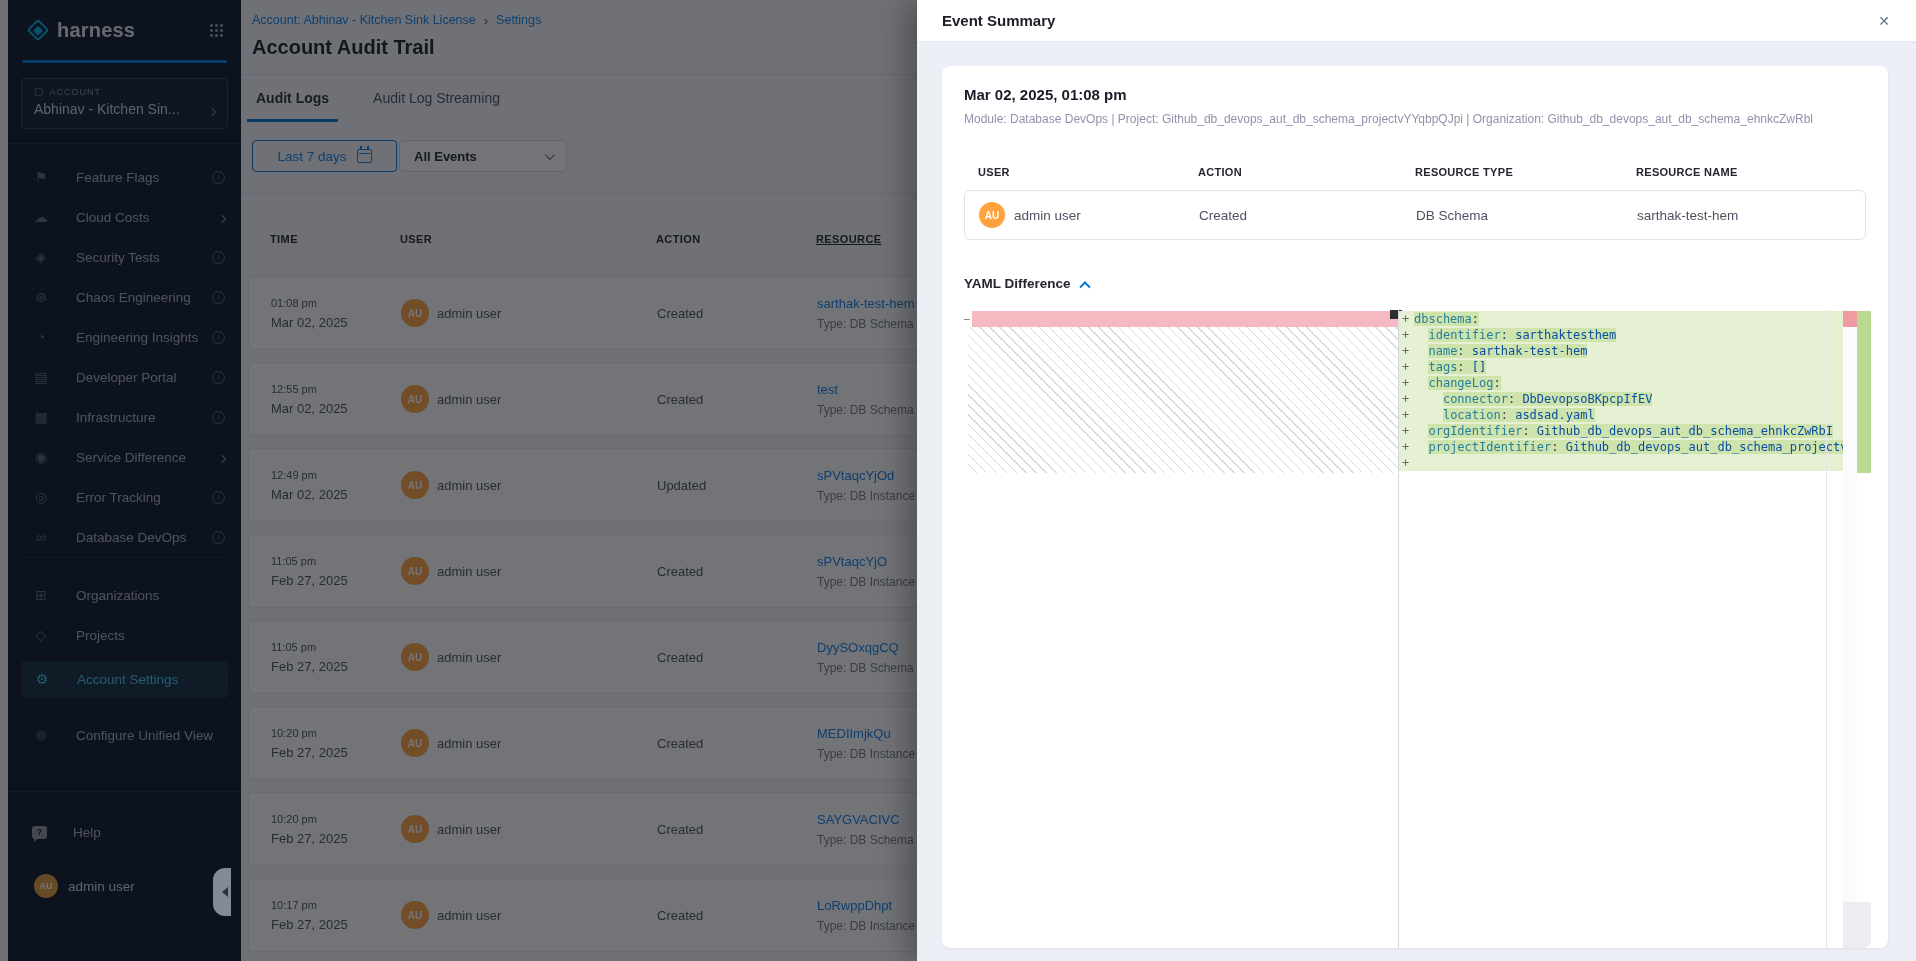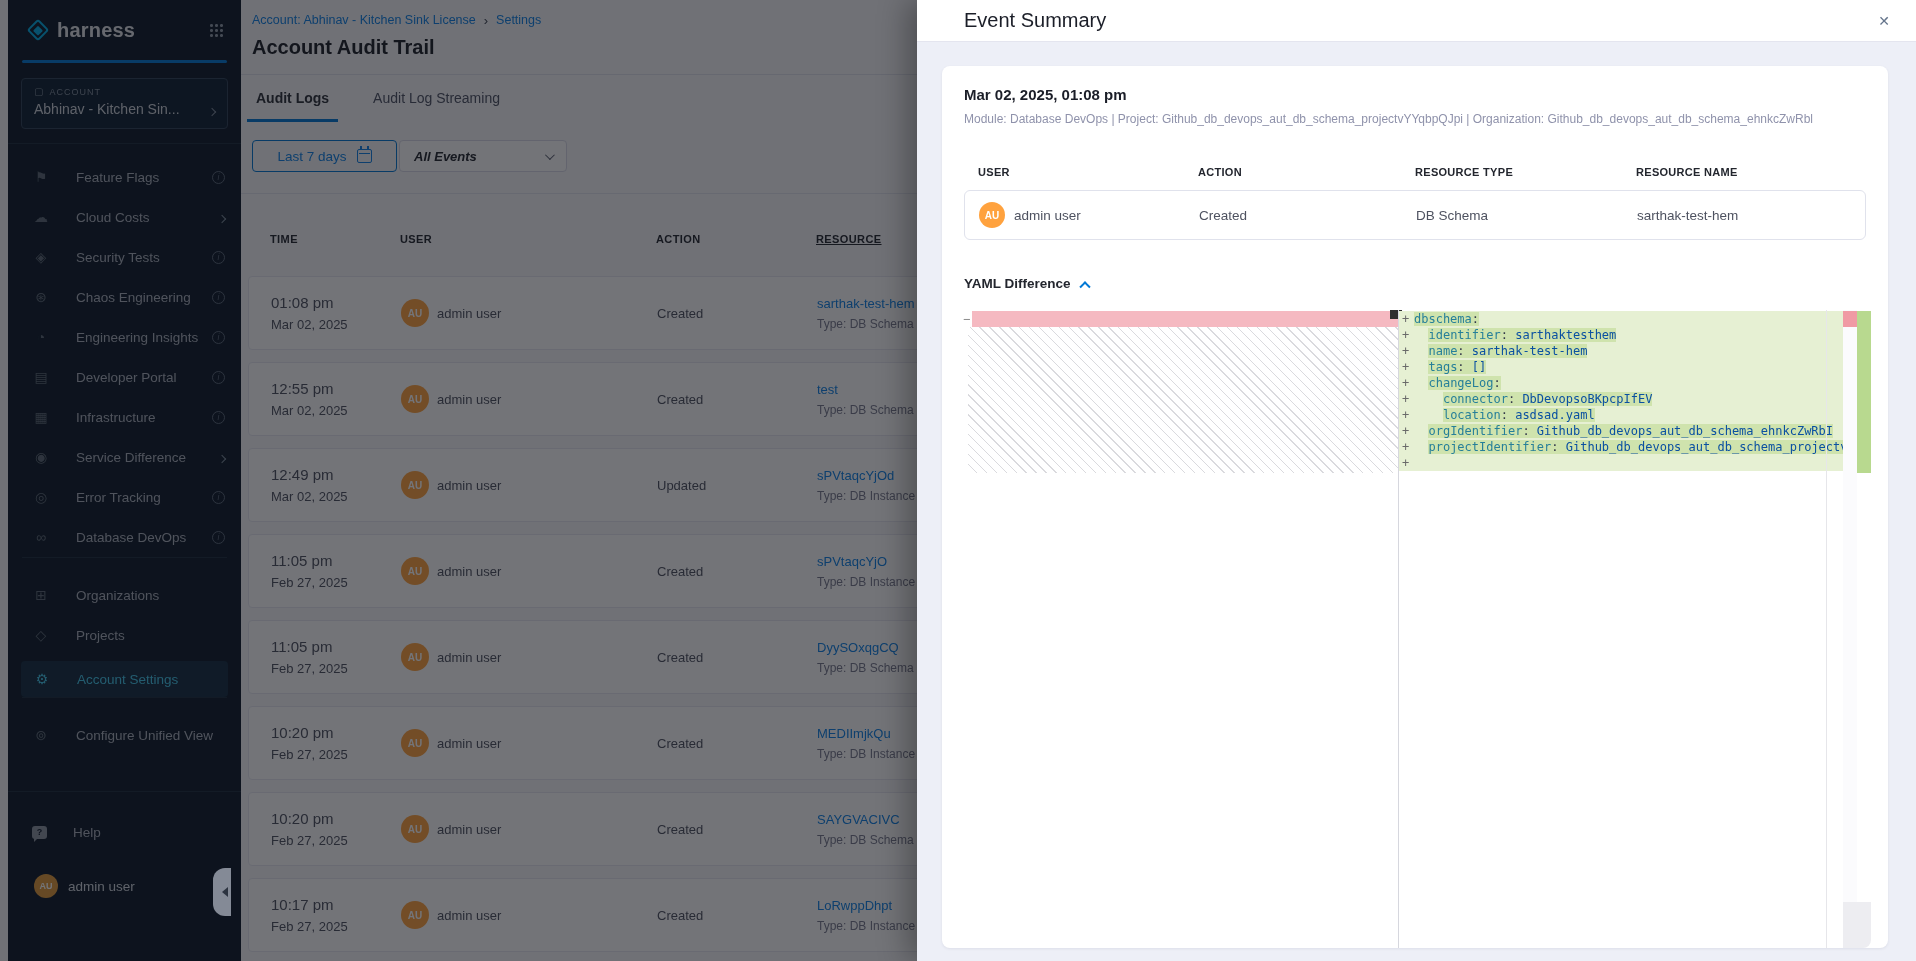--- a/index.html
+++ b/index.html
@@ -50,41 +50,41 @@
   .page-title { position:absolute; left:26px; top:36px; font-size:20px; font-weight:700; color:#1c1f27; }
   .hr1 { position:absolute; top:74px; left:0; right:0; height:1px; background:#e1e3ec; }
   .tabs { position:absolute; top:84px; left:21px; display:flex; gap:26px; }
   .tab { padding:6px 9px 13px; font-size:14px; color:#4d5263; cursor:pointer; }
   .tab.active { color:#2c3038; font-weight:600; border-bottom:3px solid #0278d5; }
   .filter-row { position:absolute; top:140px; left:26px; display:flex; gap:2px; }
   .date-btn { width:145px; height:32px; border:1px solid #0278d5; border-radius:4px; color:#0f82e6; font-size:13.5px; font-weight:500; display:flex; align-items:center; justify-content:center; background:transparent; cursor:pointer; }
   .cal { width:15px; height:14px; border:1.6px solid #0f82e6; border-radius:2px; margin-left:10px; position:relative; display:inline-block; }
   .cal::before { content:""; position:absolute; left:1px; right:1px; top:2.5px; height:1.5px; background:#0f82e6; }
   .cal::after { content:""; position:absolute; top:-4px; left:2px; width:2px; height:3px; background:#0f82e6; box-shadow:7px 0 #0f82e6; }
-  .event-select { width:168px; height:32px; background:#fff; border:1px solid #d8dae6; border-radius:4px; display:flex; align-items:center; padding:0 14px; font-size:13px; font-weight:600; color:#23262e; cursor:pointer;font-style:italic; }
+  .event-select { width:168px; height:32px; background:#fff; border:1px solid #d8dae6; border-radius:4px; display:flex; align-items:center; padding:0 14px; font-size:13px; font-weight:600; color:#23262e; cursor:pointer; }
   .event-select .chev-down { margin-left:auto; width:7px; height:7px; border-right:1.5px solid #5b6070; border-bottom:1.5px solid #5b6070; transform:rotate(45deg) translateY(-2px); }
   .hr2 { position:absolute; top:193px; left:0; right:0; height:1px; background:#e3e5ee; }
   .col-head { position:absolute; top:233px; font-size:11px; font-weight:700; letter-spacing:.4px; color:#23262e; }
   .rows { position:absolute; top:276px; left:22px; width:1180px; }
   .audit-row { height:74px; background:#fff; border:1px solid #e7e8f0; border-radius:4px; margin-bottom:12px; display:grid; grid-template-columns:130px 256px 160px 1fr; align-items:center; padding-left:22px; cursor:pointer; }
-  .cell-time div:first-child { font-size:15px; color:#4e5260; }
+  .cell-time div:first-child { font-size:11px; color:#4e5260; }
   .cell-time div:last-child { font-size:13px; color:#4e5260; margin-top:6px; }
   .cell-user { display:flex; align-items:center; gap:8px; font-size:13px; color:#4e5260; }
   .avatar { width:28px; height:28px; border-radius:50%; background:#ffa23e; color:#fff; font-size:10px; font-weight:700; display:flex; align-items:center; justify-content:center; flex:none; }
   .cell-action { font-size:13px; color:#4e5260; }
   .cell-res .res-link { font-size:13px; color:#0f82e6; cursor:pointer; white-space:nowrap; }
   .cell-res .res-type { font-size:12px; color:#787a8e; margin-top:6px; white-space:nowrap; }
 
   
   .overlay { position:absolute; inset:0; background:rgba(13,16,22,0.58); z-index:40; }
 
   
   .drawer { position:absolute; left:917px; top:0; right:0; bottom:0; background:#edeff7; z-index:100; box-shadow:-10px 0 28px rgba(0,0,0,.30); }
   .drawer-header { height:42px; background:#fff; border-bottom:1px solid #e4e5ef; display:flex; align-items:center; padding:0 22px 0 25px; }
-  .drawer-title { font-size:20px; font-weight:400; color:#1b1e28;margin-left:22px; }
+  .drawer-title { font-size:15px; font-weight:700; color:#1b1e28; }
   .drawer-close { margin-left:auto; font-size:14px; color:#64748b; cursor:pointer; padding:4px; }
   .event-card { position:absolute; left:25px; top:66px; width:946px; bottom:13px; background:#fff; border-radius:8px; box-shadow:0 1px 3px rgba(40,41,61,.08); padding:20px 22px 0; }
   .event-datetime { font-size:15px; font-weight:700; color:#1b1e28; }
   .event-meta { margin-top:9px; font-size:12px; color:#8f92ab; white-space:nowrap; overflow:hidden; }
   .sum-grid { display:grid; grid-template-columns:220px 217px 221px 1fr; align-items:center; padding-left:14px; }
   .sum-head { margin-top:40px; font-size:11px; font-weight:700; letter-spacing:.3px; color:#23262e; }
   .sum-row { margin-top:12px; height:50px; border:1px solid #e0e2ec; border-radius:6px; font-size:13.5px; color:#4e5260; }
   .sum-user { display:flex; align-items:center; gap:9px; }
   .sum-row .avatar { width:26px; height:26px; }
   .yaml-row { margin-top:36px; display:flex; align-items:center; gap:10px; font-size:13.5px; font-weight:600; color:#23262e; cursor:pointer; }

